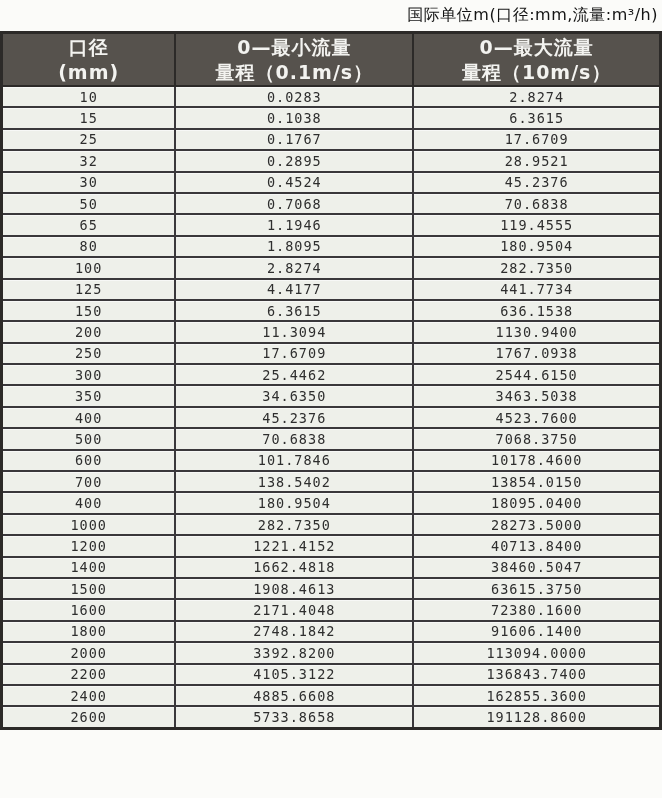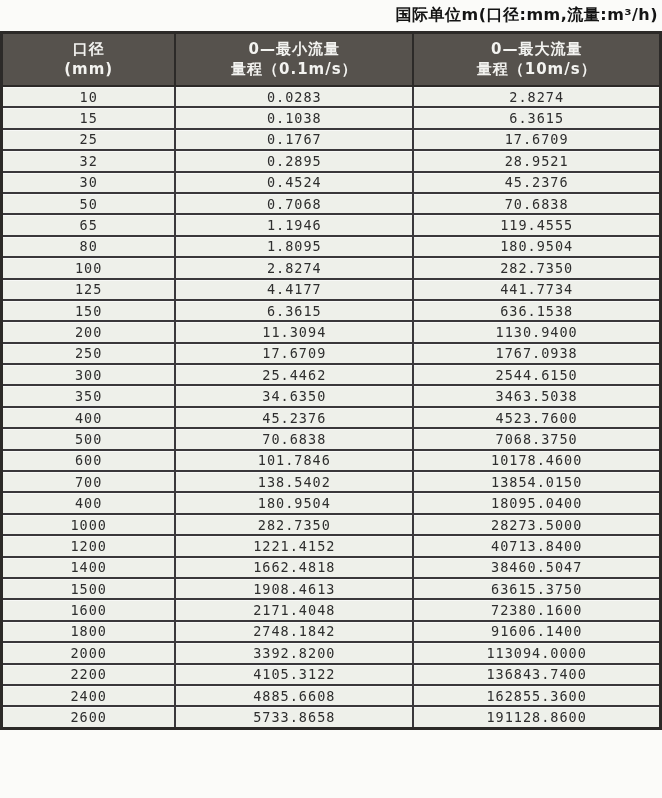--- a/index.html
+++ b/index.html
@@ -18,39 +18,39 @@
   .title-bar {
     height: 31px;
     display: flex;
     justify-content: flex-end;
     align-items: center;
     padding-right: 4px;
     box-sizing: border-box;
   }
   .title-bar .title {
     font-size: 16px;
-    font-weight: bold;
+    font-weight: normal;
     color: #141414;
     letter-spacing: 0.5px;
     white-space: nowrap;
   }
   table.flow-table {
     width: 662px;
     border-collapse: collapse;
     table-layout: fixed;
     border: 3px solid #2c2a28;
   }
   col.c1 { width: 173px; }
   col.c2 { width: 237px; }
   col.c3 { width: 246px; }
   thead th {
     background: #56524d;
     color: #f3f3f0;
     border: 2px solid #2c2a28;
-    font-size: 15px;
+    font-size: 19px;
     font-weight: bold;
     line-height: 1.3;
     height: 51px;
     padding: 0;
     text-align: center;
     vertical-align: middle;
     letter-spacing: 1px;
   }
   tbody td {
     background: #eef0ea;

